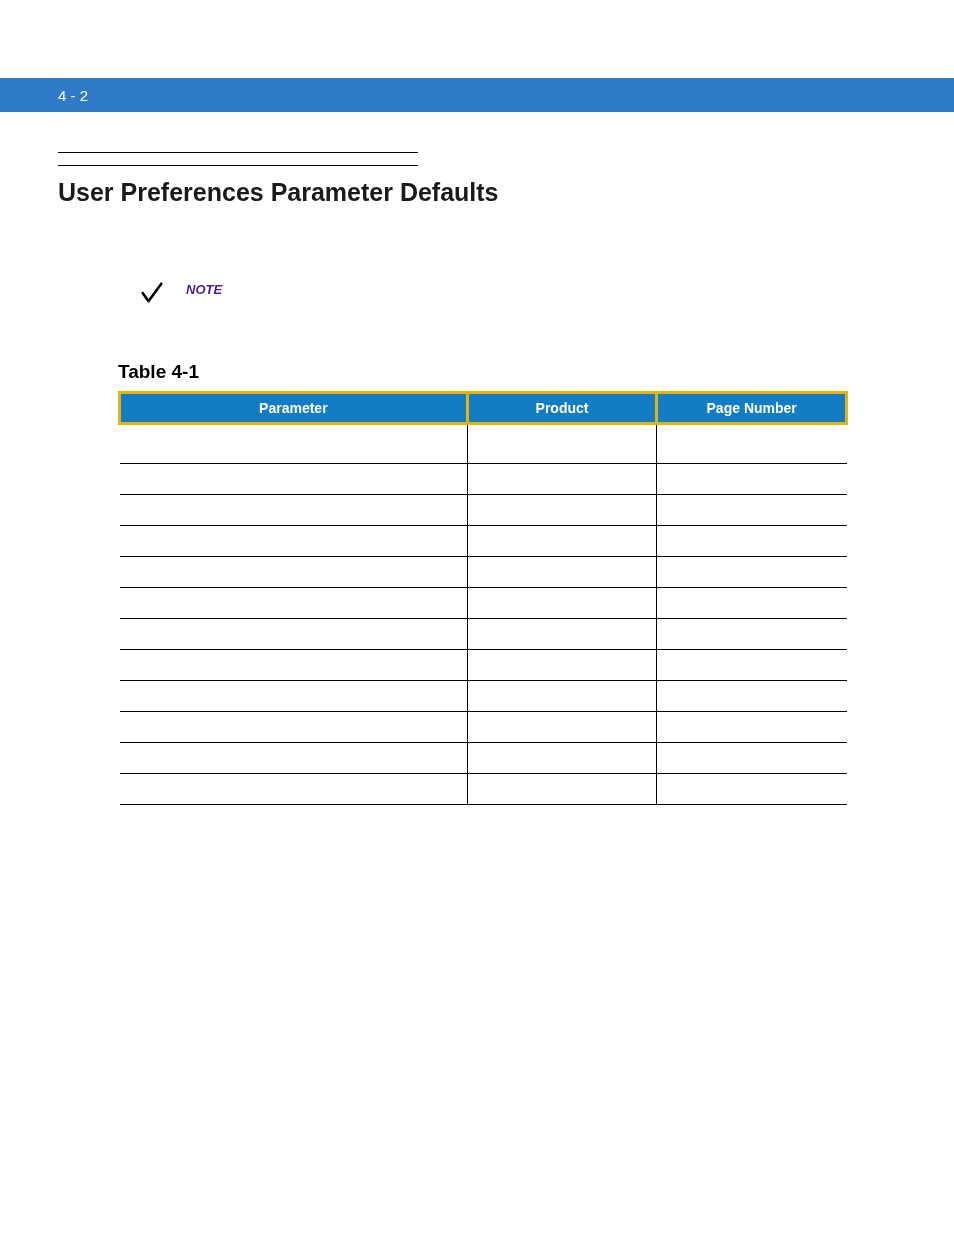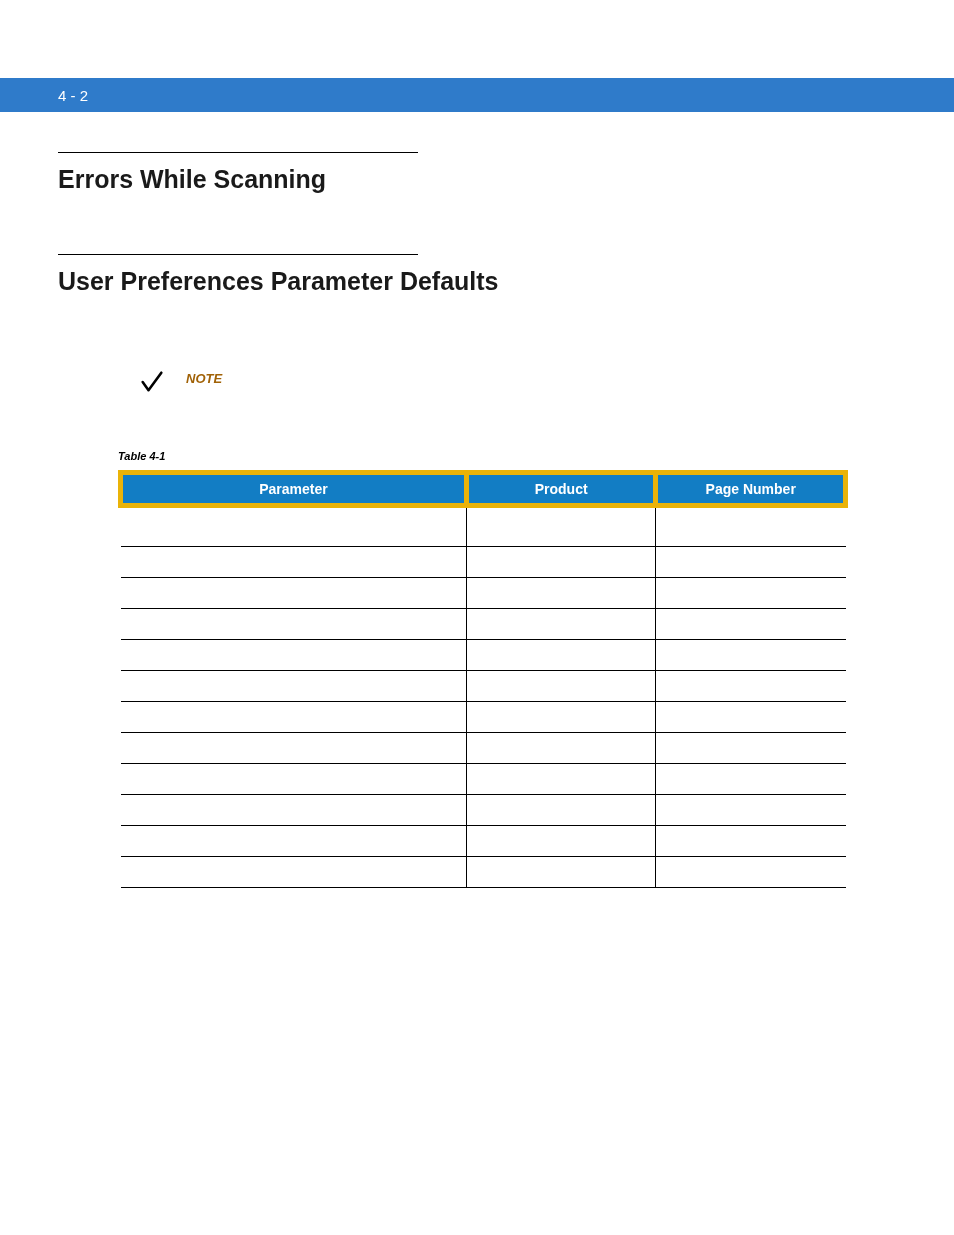--- a/index.html
+++ b/index.html
@@ -47,43 +47,42 @@
   }
   .note-check svg {
     width: 28px;
     height: 28px;
   }
   .note-label {
     font-style: italic;
     font-weight: bold;
     font-size: 13px;
     margin-left: 20px;
-    color: #a16207;
+    color: #4c1d95;
     position: relative;
     top: -6px;
   }
   .table-caption {
     font-weight: bold;
-    font-size: 11px;
+    font-size: 19px;
     margin: 0 0 8px 60px;
-    font-style: italic;
   }
   .param-table {
     border-collapse: collapse;
     width: 730px;
     margin-left: 60px;
   }
   .param-table th {
     background: #127dc4;
     color: #fff;
     font-weight: bold;
     font-size: 14px;
     text-align: center;
     padding: 6px 4px;
-    border: 5px solid #eab308;
+    border: 3px solid #eab308;
   }
   .param-table th:first-child { width: 330px; }
   .param-table th:nth-child(2) { width: 175px; }
   .param-table th:nth-child(3) { width: 175px; }
   .param-table td {
     border-bottom: 1px solid #000;
     height: 30px;
     padding: 0 6px;
   }
   .param-table td:first-child { border-right: 1px solid #000; }
@@ -96,21 +95,20 @@
 </head>
 <body>
 
 <div class="page-header-bar">
   <span class="page-num">4 - 2</span>
 </div>
 
 <div class="content">
 
   <div class="section-rule"></div>
-  <h2 class="section-heading">Errors While Scanning</h2>
 
   <div class="section-rule"></div>
   <h2 class="section-heading" style="margin-bottom:72px">User Preferences Parameter Defaults</h2>
 
   <div class="note-row">
     <span class="note-check">
       <svg viewBox="0 0 24 24">
           <path d="M4 12 L9 19 L20 4" stroke="#000" stroke-width="2.2" fill="none" stroke-linecap="round" stroke-linejoin="round"></path>
         </svg>
     </span>

